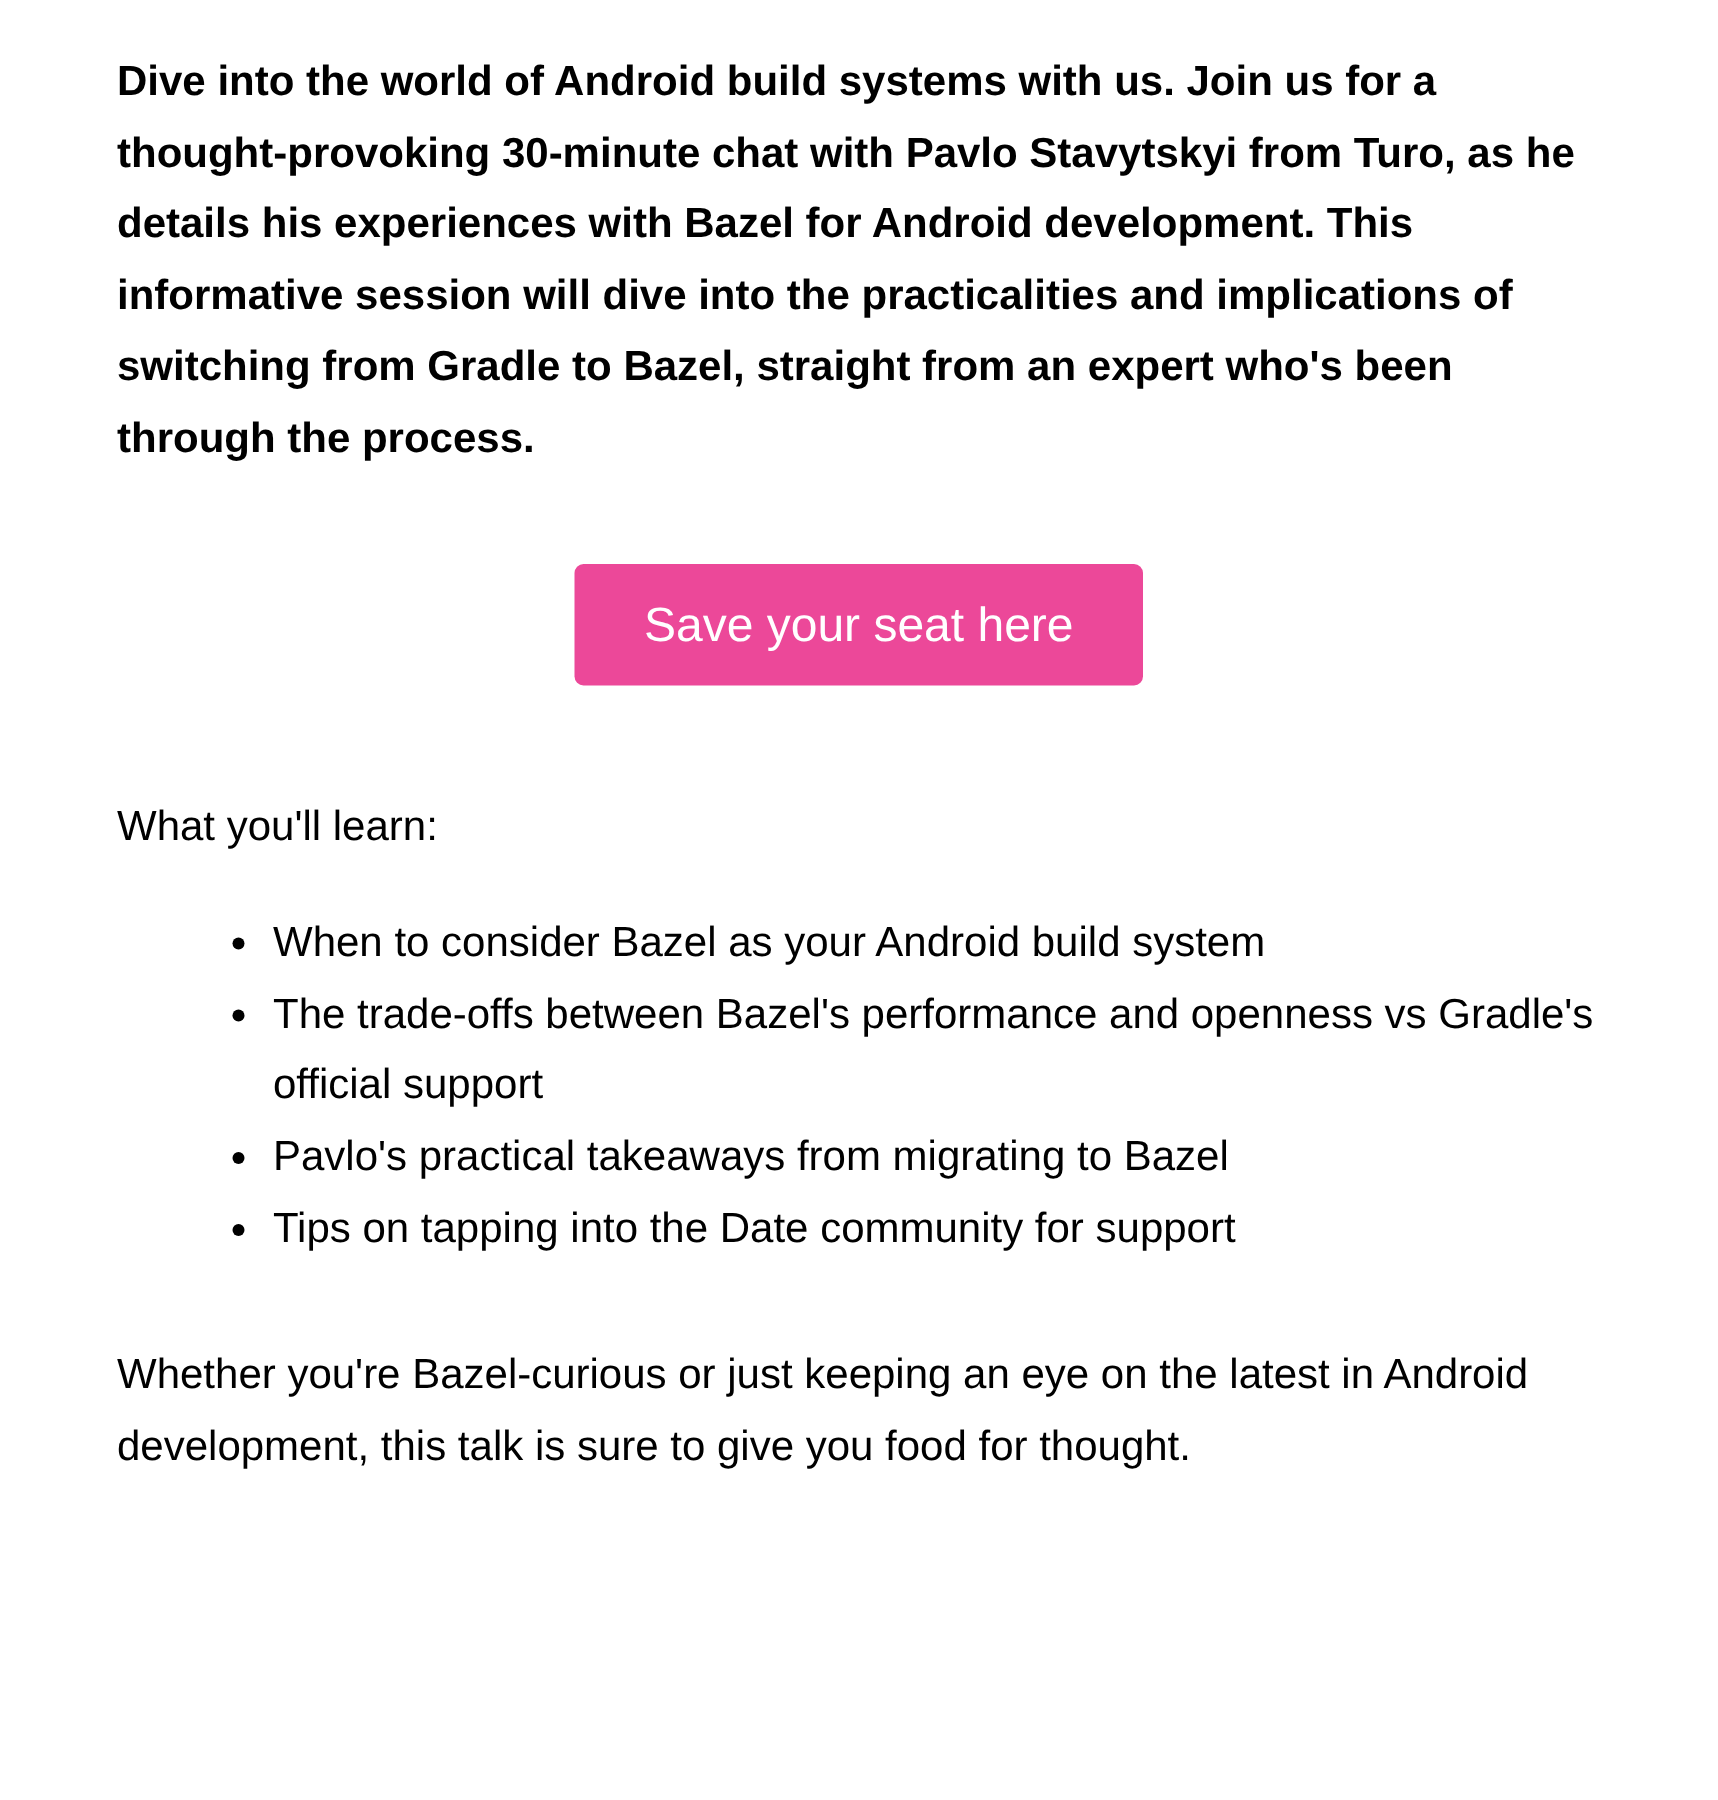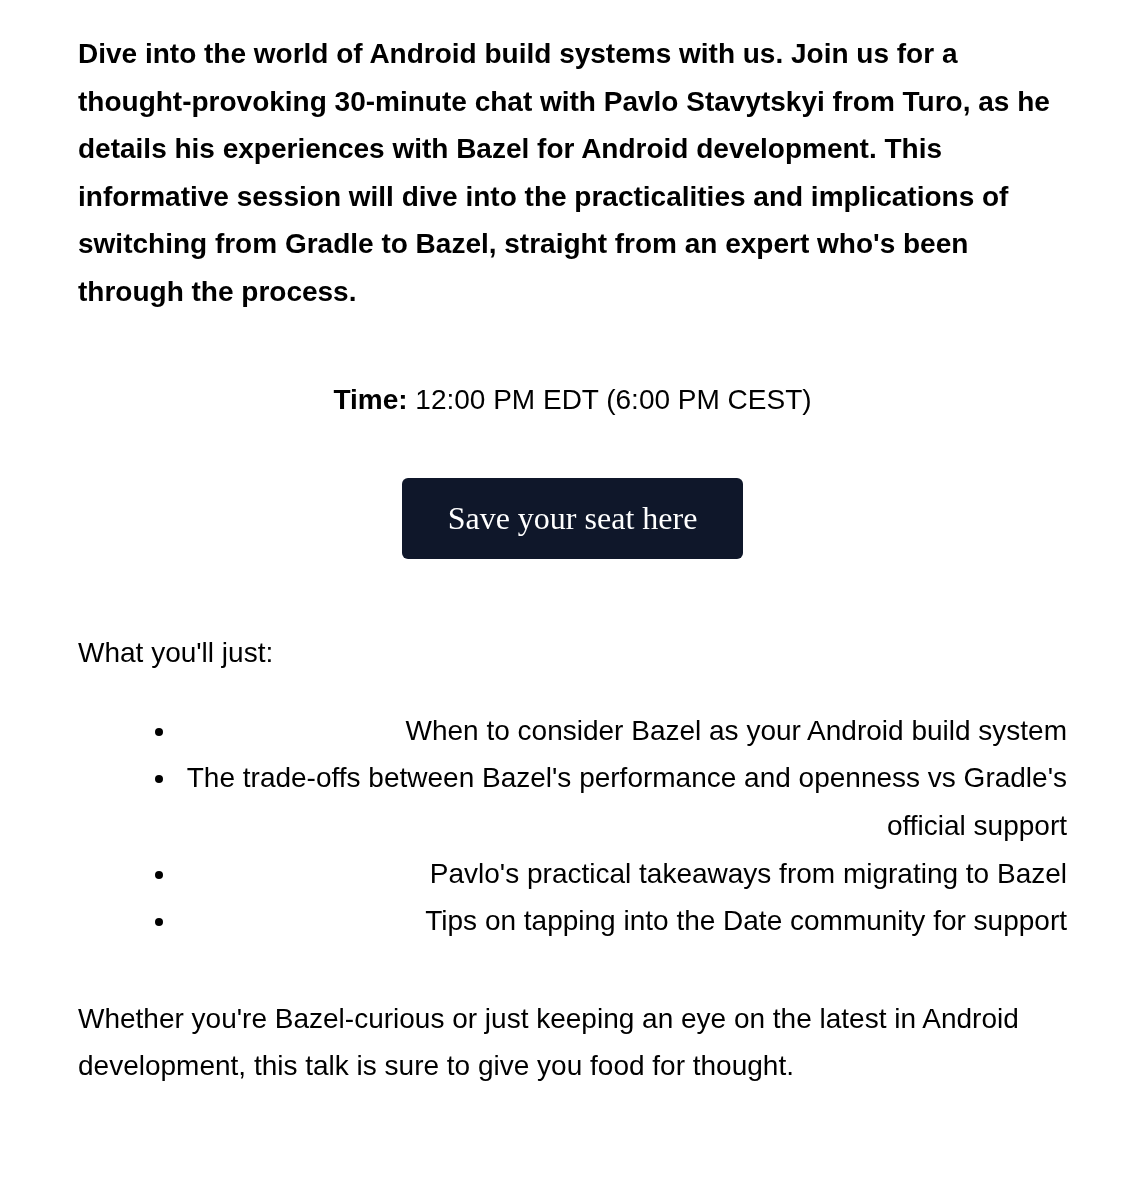--- a/index.html
+++ b/index.html
@@ -11,50 +11,47 @@
       font-size: 28px;
       line-height: 1.7;
     }
     .intro { margin-bottom: 60px; font-weight: bold; }
     .datetime { text-align: center; margin-bottom: 55px; }
     .datetime-line { line-height: 1.7; }
     .label { font-weight: 700; }
     .cta-wrap { text-align: center; margin-bottom: 70px; }
     .cta-button {
       display: inline-block;
-      background: #0f172a;
+      background: #ec4899;
       color: #ffffff;
       font-size: 32px;
       padding: 22px 46px;
       border: none;
       border-radius: 6px;
       cursor: pointer;
-      font-family: Liberation Serif, serif;
+      font-family: Liberation Sans, sans-serif;
     }
     .learn-heading { margin-bottom: 30px; }
-    ul { padding-left: 100px; margin-bottom: 50px; text-align: right; }
+    ul { padding-left: 100px; margin-bottom: 50px; }
     li { line-height: 1.7; padding-left: 4px; }
     .outro { }
   </style>
 </head>
 <body>
 
 <p class="intro">Dive into the world of Android build systems with us. Join us for a thought-provoking 30-minute chat with Pavlo Stavytskyi from Turo, as he details his experiences with Bazel for Android development. This informative session will dive into the practicalities and implications of switching from Gradle to Bazel, straight from an expert who's been through the process.</p>
 
 <div class="datetime">
-  <div class="datetime-line">
-    <span class="label">Time:</span><span> 12:00 PM EDT (6:00 PM CEST)</span>
-  </div>
 </div>
 
 <div class="cta-wrap">
   <button class="cta-button">Save your seat here</button>
 </div>
 
-<p class="learn-heading">What you'll just:</p>
+<p class="learn-heading">What you'll learn:</p>
 
 <ul>
   <li>When to consider Bazel as your Android build system</li>
   <li>The trade-offs between Bazel's performance and openness vs Gradle's official support</li>
   <li>Pavlo's practical takeaways from migrating to Bazel</li>
   <li>Tips on tapping into the Date community for support</li>
 </ul>
 
 <p class="outro">Whether you're Bazel-curious or just keeping an eye on the latest in Android development, this talk is sure to give you food for thought.</p>
 

